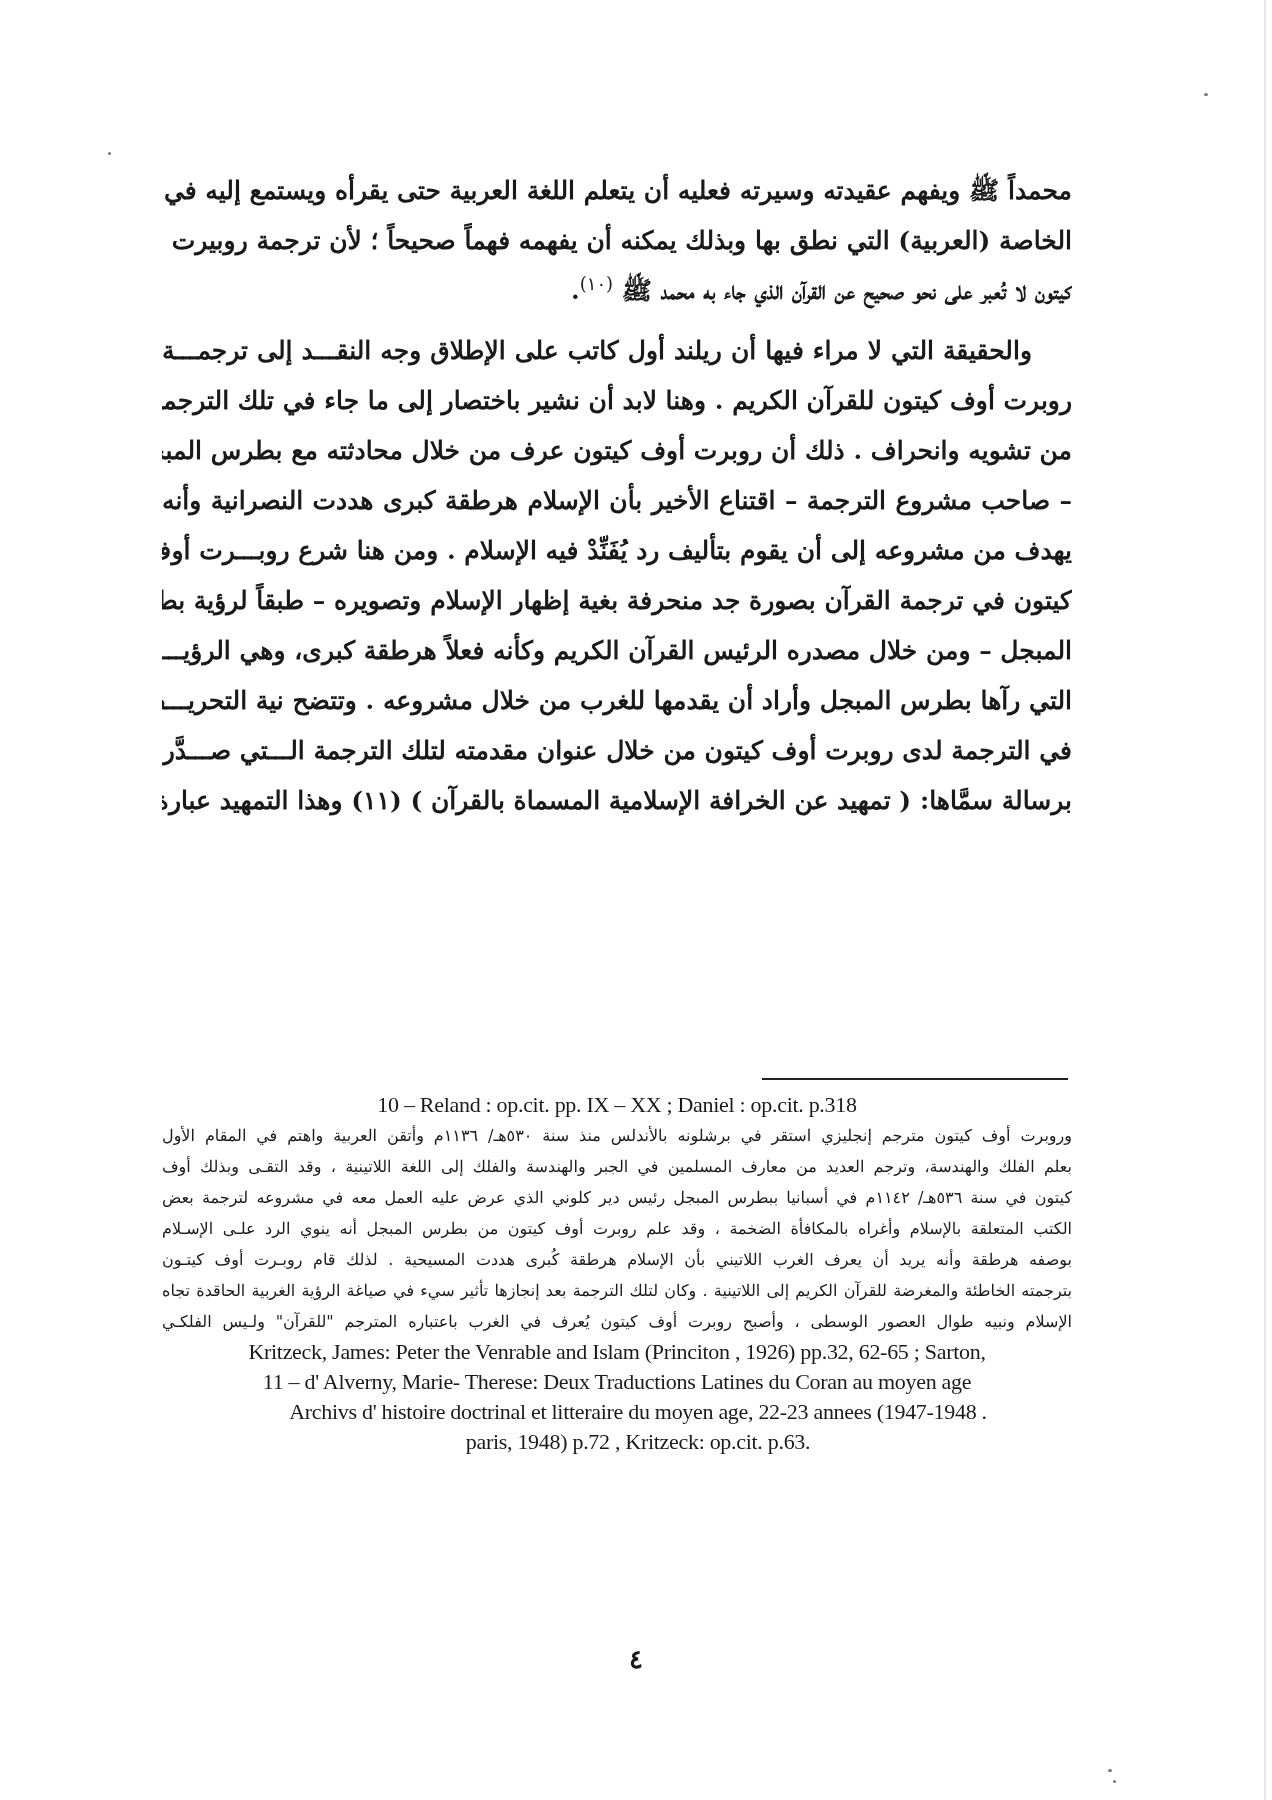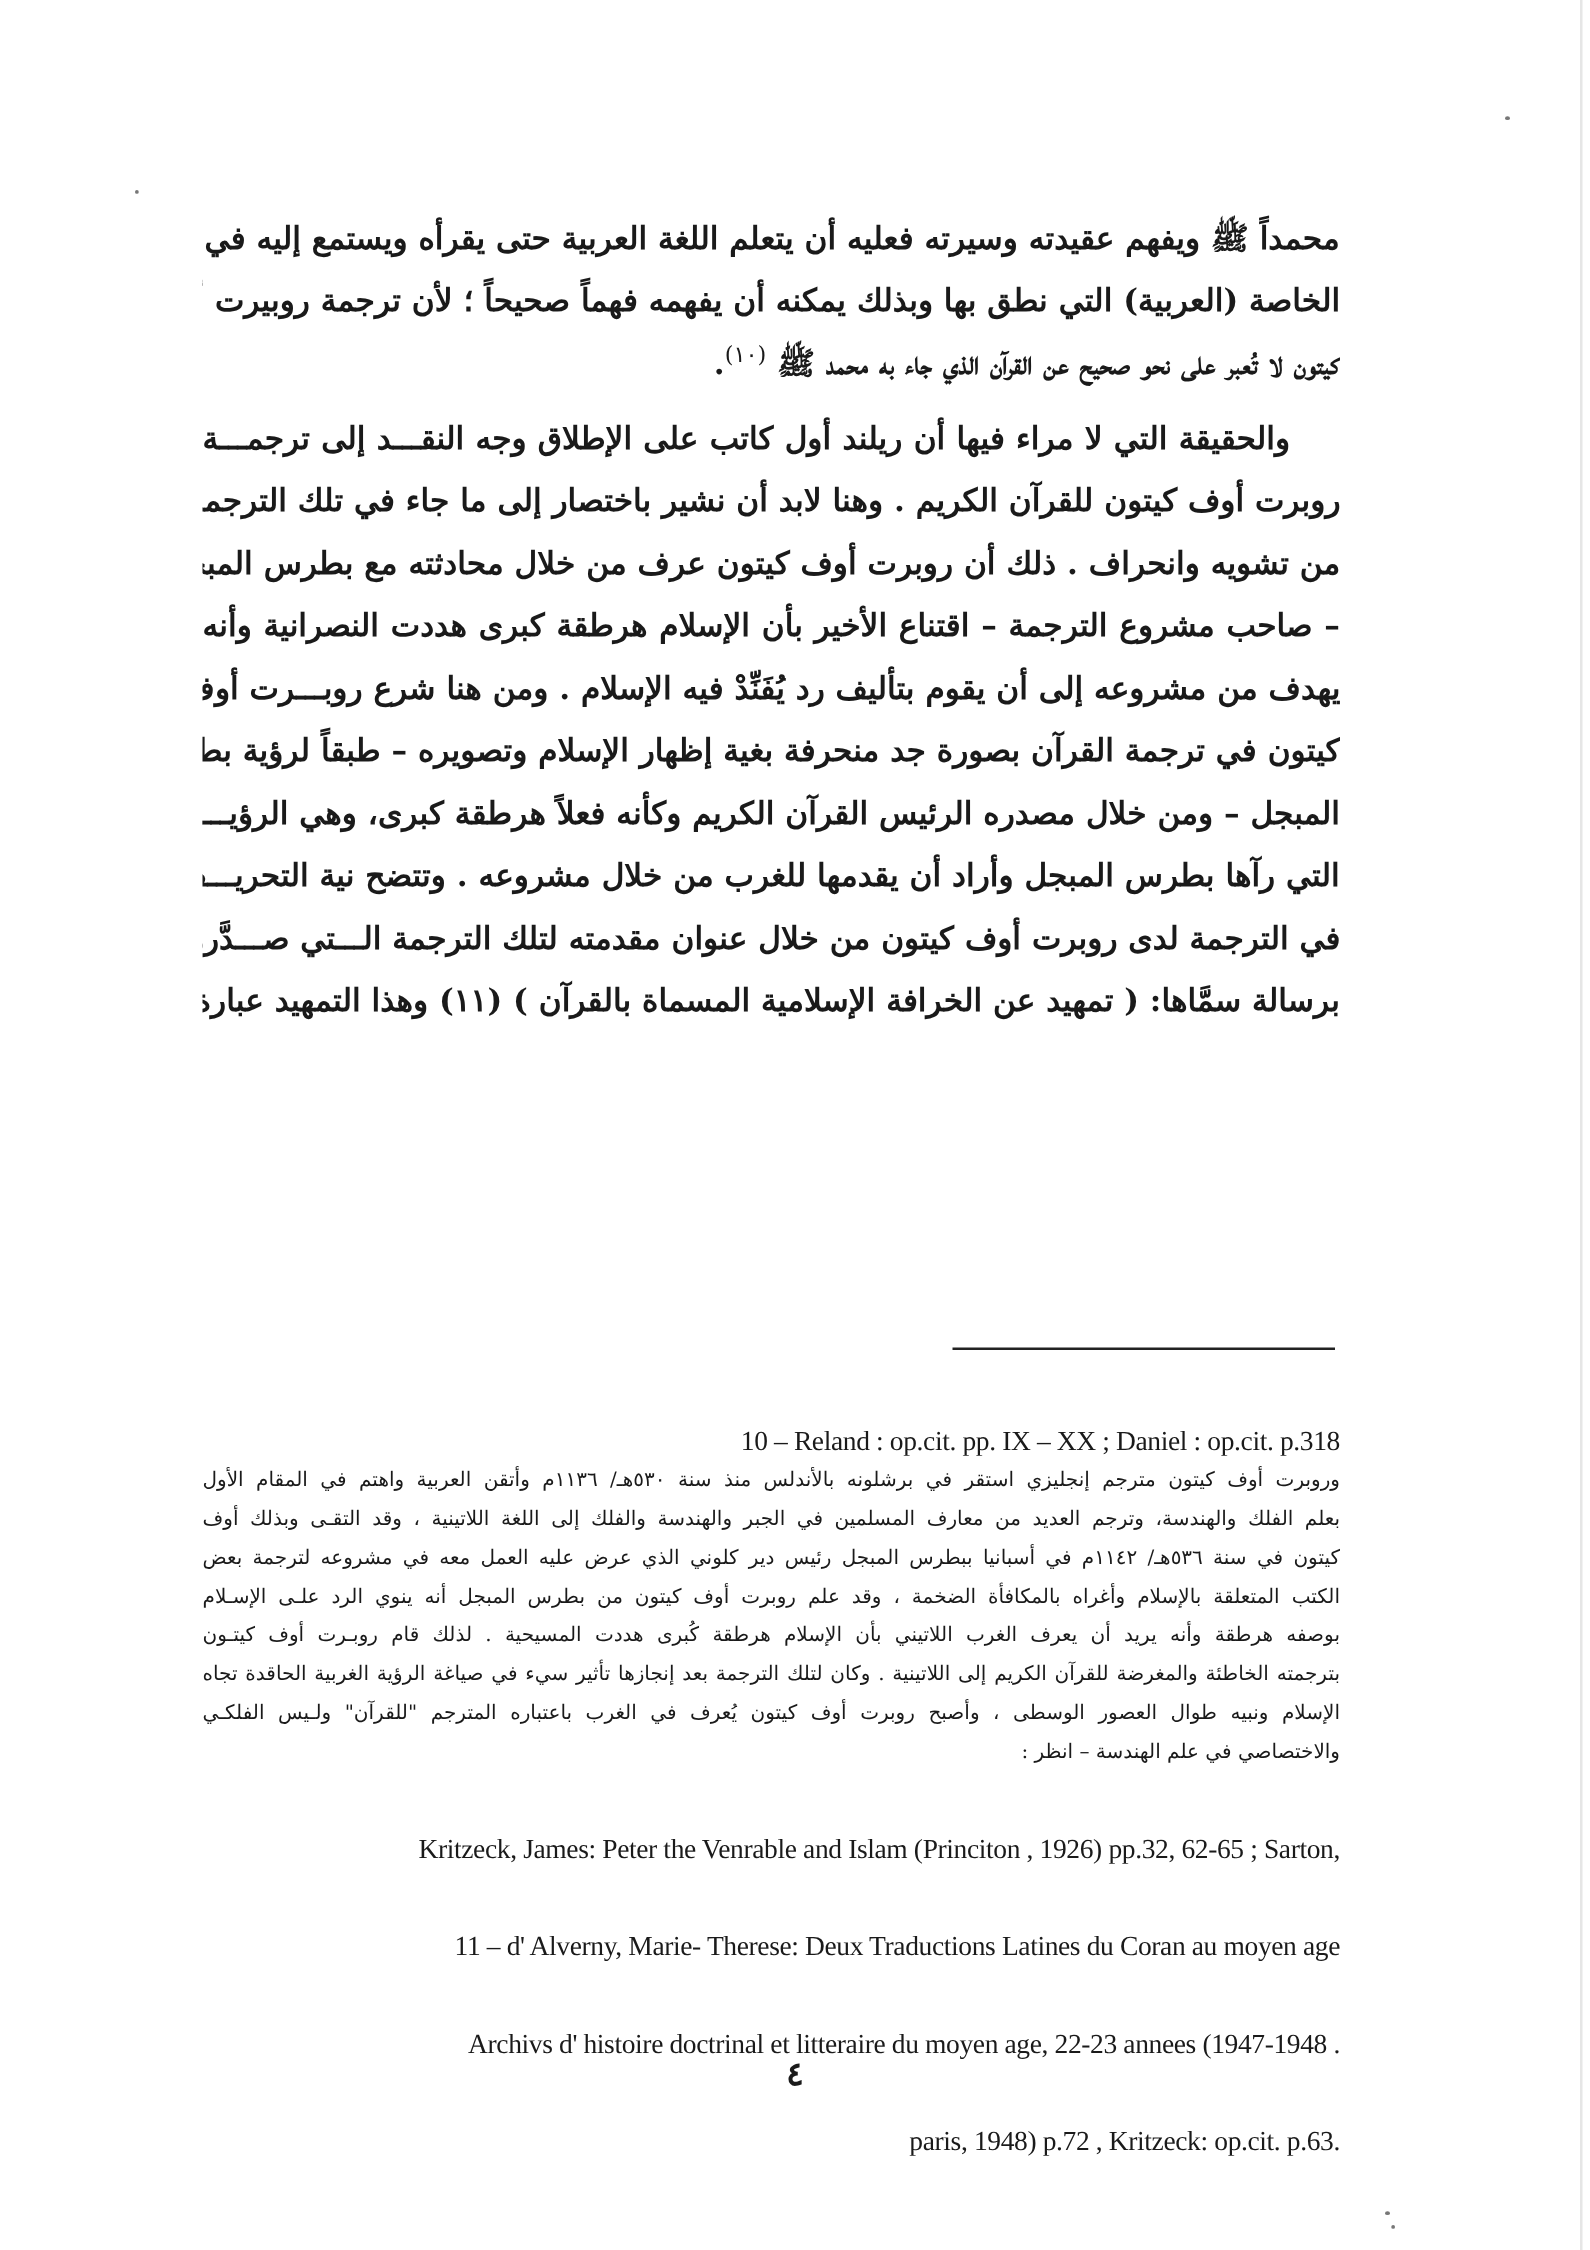--- a/index.html
+++ b/index.html
@@ -16,21 +16,21 @@
     }
     .body-line { height: 50px; line-height: 50px; white-space: nowrap; overflow: hidden; text-align: justify; text-align-last: justify; }
     .body-line.last { text-align-last: right; }
     .body-line.indent { padding-right: 40px; }
     .para-gap { height: 10px; }
     sup.fn { font-size: 18px; font-weight: normal; font-family: "DejaVu Serif", serif; vertical-align: super; line-height: 0; }
     .fn-sep { position: absolute; left: 762px; top: 1078px; width: 306px; height: 2px; background: #222; }
     .footnotes { position: absolute; left: 162px; top: 1090px; width: 910px; }
     .fn-latin {
       font-family: "Liberation Serif", serif; font-size: 22px; line-height: 30px;
-      direction: ltr; text-align: right; white-space: nowrap; letter-spacing: -0.3px; margin-top: 48px;
+      direction: ltr; text-align: center; white-space: nowrap; letter-spacing: -0.3px;
     }
     .fn-latin.indent { padding-left: 42px; }
     .fn-arabic {
       font-family: "DejaVu Serif", serif; font-weight: normal; font-size: 16px; line-height: 31px;
       direction: rtl; text-align: justify; text-align-last: justify; white-space: nowrap; overflow: hidden;
     }
     .fn-arabic.last { text-align-last: right; }
     .page-number {
       position: absolute; left: 0; width: 1272px; top: 1644px; text-align: center;
       font-family: "DejaVu Serif", serif; font-weight: bold; font-size: 26px;
@@ -73,20 +73,19 @@
 
 <div class="footnotes">
   <div class="fn-latin">10 –  Reland : op.cit. pp. IX – XX ; Daniel : op.cit. p.318</div>
   <div class="fn-arabic">وروبرت أوف كيتون مترجم إنجليزي استقر في برشلونه بالأندلس منذ سنة ٥٣٠هـ/ ١١٣٦م وأتقن العربية واهتم في المقام الأول</div>
   <div class="fn-arabic">بعلم الفلك والهندسة، وترجم العديد من معارف المسلمين في الجبر والهندسة والفلك إلى اللغة اللاتينية ، وقد التقـى وبذلك أوف</div>
   <div class="fn-arabic">كيتون في سنة ٥٣٦هـ/ ١١٤٢م في أسبانيا ببطرس المبجل رئيس دير كلوني الذي عرض عليه العمل معه في مشروعه لترجمة بعض</div>
   <div class="fn-arabic">الكتب المتعلقة بالإسلام وأغراه بالمكافأة الضخمة ، وقد علم روبرت أوف كيتون من بطرس المبجل أنه ينوي الرد علـى الإسـلام</div>
   <div class="fn-arabic">بوصفه هرطقة وأنه يريد أن يعرف الغرب اللاتيني بأن الإسلام هرطقة كُبرى هددت المسيحية . لذلك قام روبـرت أوف كيتـون</div>
   <div class="fn-arabic">بترجمته الخاطئة والمغرضة للقرآن الكريم إلى اللاتينية . وكان لتلك الترجمة بعد إنجازها تأثير سيء في صياغة الرؤية الغربية الحاقدة تجاه</div>
   <div class="fn-arabic">الإسلام ونبيه طوال العصور الوسطى ، وأصبح روبرت أوف كيتون يُعرف في الغرب باعتباره المترجم "للقرآن" ولـيس الفلكـي</div>
-  <div class="fn-arabic last">والاختصاصي في علم الهندسة – انظر :</div>
   <div class="fn-latin">Kritzeck, James: Peter the Venrable and Islam (Princiton , 1926) pp.32, 62-65 ; Sarton,</div>
   <div class="fn-latin">11 –  d' Alverny, Marie- Therese: Deux Traductions Latines du Coran au moyen age</div>
   <div class="fn-latin indent">Archivs d' histoire doctrinal et litteraire du moyen age, 22-23 annees (1947-1948 .</div>
   <div class="fn-latin indent">paris, 1948) p.72 , Kritzeck: op.cit. p.63.</div>
 </div>
 
 <div class="page-number">٤</div>
 
 </body></html>

